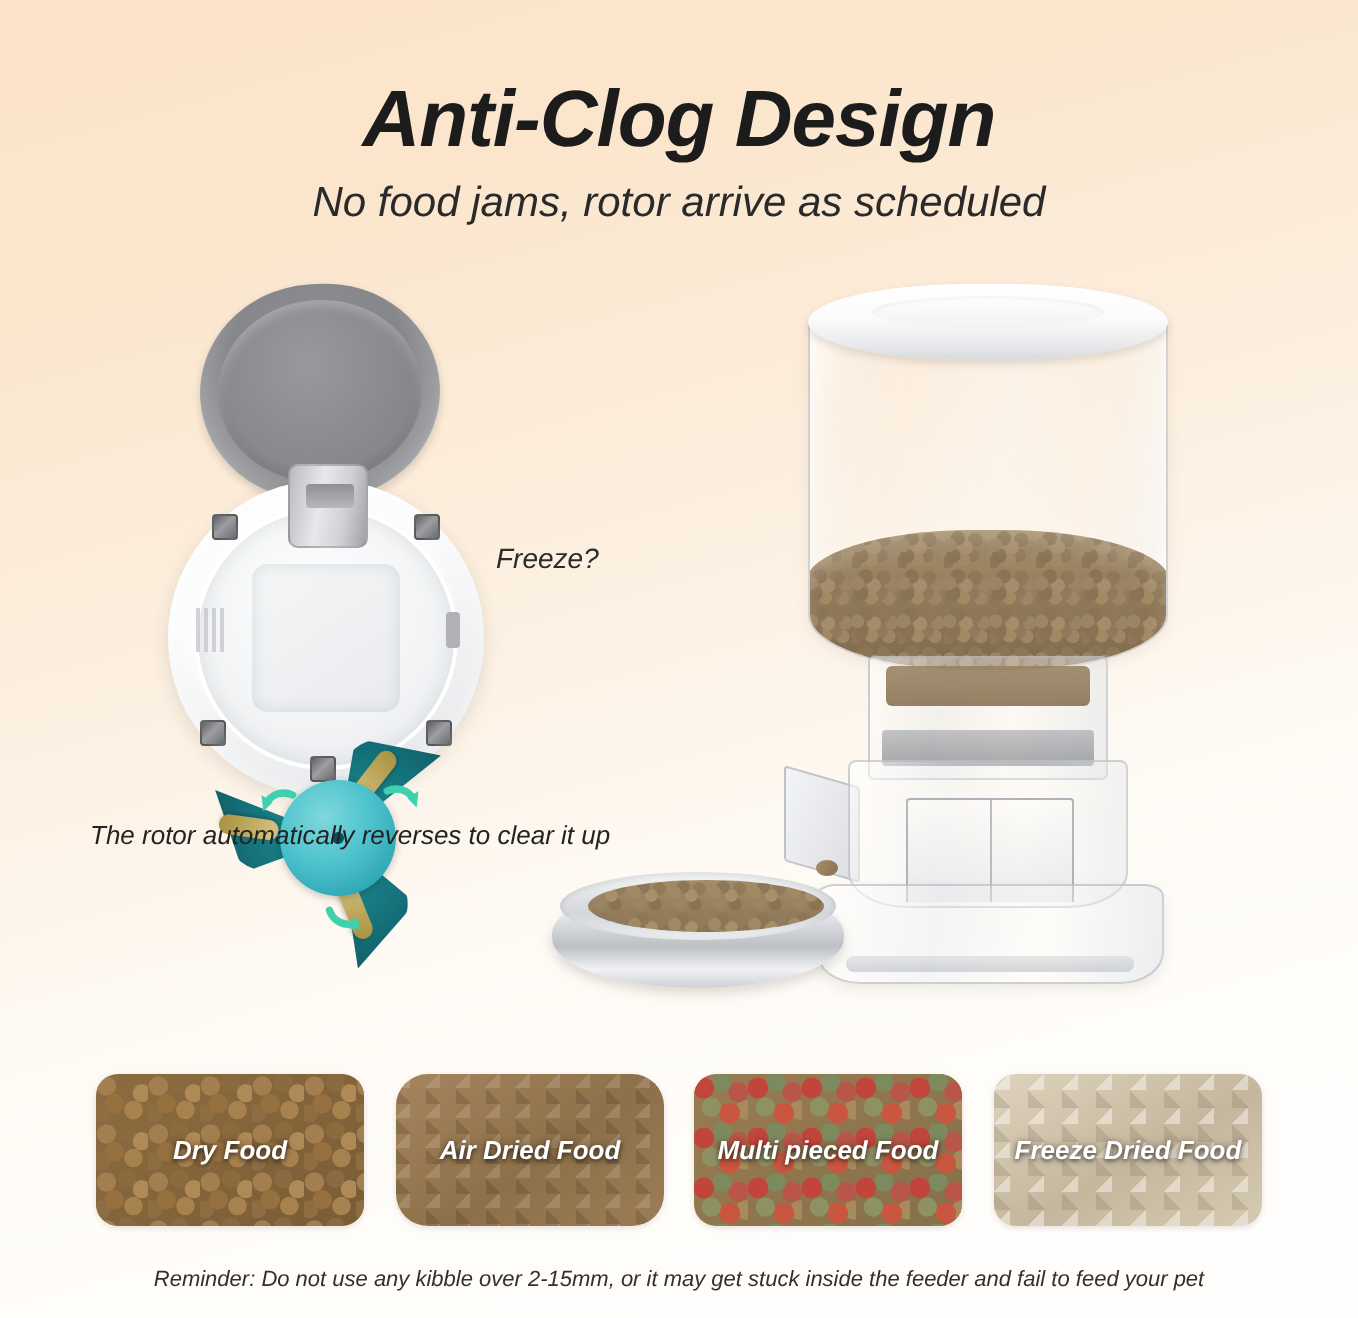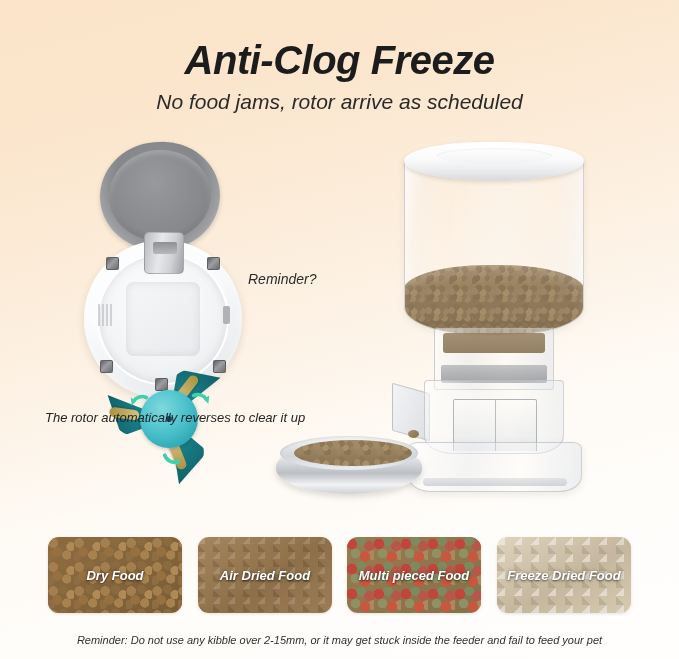--- a/index.html
+++ b/index.html
@@ -332,21 +332,21 @@
   
   .cards { position: absolute; left: 48px; top: 537px; width: 583px; height: 76px; }
   .card {
     position: absolute; top: 0;
     width: 134px; height: 76px;
     border-radius: 11px;
     overflow: hidden;
     box-shadow: 0 1px 3px rgba(110,95,80,0.18);
   }
   .card.c1 { left: 0; padding-left: 44px; }
-  .card.c2 { left: 150px; }
+  .card.c2 { left: 150px; border-radius: 16px; }
   .card.c3 { left: 299px; }
   .card.c4 { left: 449px; }
 
   .tex { position: absolute; inset: 0; }
   .tex.dry {
     background:
       radial-gradient(circle at 20% 25%, #a37f4f 4.6px, transparent 5.0px),
       radial-gradient(circle at 60% 18%, #8a6a3f 4.4px, transparent 4.8px),
       radial-gradient(circle at 88% 40%, #b08a56 4.3px, transparent 4.7px),
       radial-gradient(circle at 35% 62%, #96713f 4.6px, transparent 5.0px),
@@ -395,21 +395,21 @@
     font-size: 11px;
     font-style: italic;
     color: #33302c;
   }
 </style>
 </head>
 <body>
 
 <div id="page">
 
-  <div class="title">Anti-Clog Freeze</div>
+  <div class="title">Anti-Clog Design</div>
   <div class="subtitle">No food jams, rotor arrive as scheduled</div>
 
   <div class="cutaway">
 
     <div class="lid"></div>
     <div class="hinge"></div>
 
     <div class="housing">
       <div class="housing-ring2">
         <div class="housing-inner"></div>
@@ -448,21 +448,21 @@
         <span class="arrow a3">
           <svg viewBox="0 0 24 24">
             <path d="M3 10 A11 11 0 0 0 17 17" fill="none" stroke="#3fd0ae" stroke-width="4" stroke-linecap="round"></path>
             <path d="M20 20 L14 20 L17 13 Z" fill="#3fd0ae"></path>
           </svg>
         </span>
       </div>
     </div>
   </div>
 
-  <div class="label-clogged">Reminder?</div>
+  <div class="label-clogged">Freeze?</div>
   <div class="caption-rotor">The rotor automatically reverses to clear it up</div>
 
   <div class="feeder">
     <div class="feeder-lid"></div>
     <div class="hopper">
       <div class="hopper-food"></div>
     </div>
     <div class="neck"></div>
     <div class="ramp"></div>
     <div class="chute">

